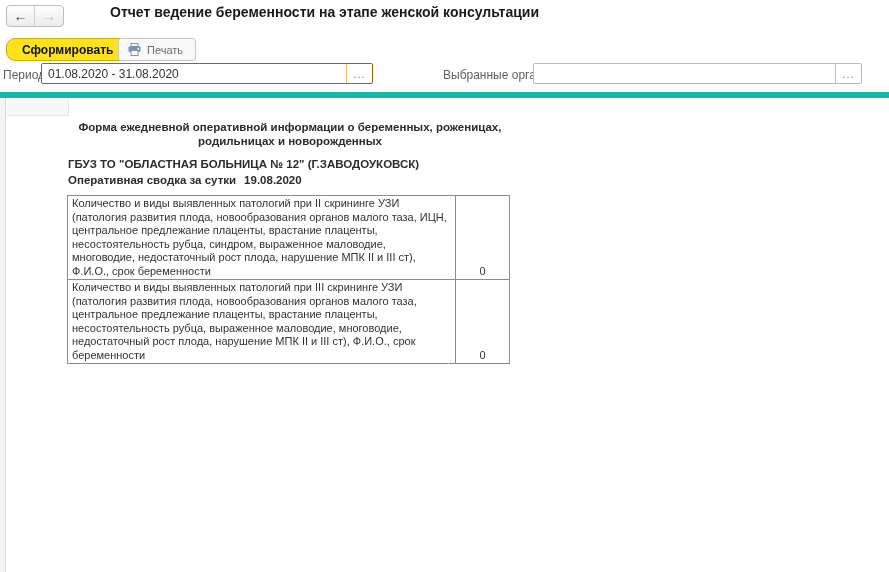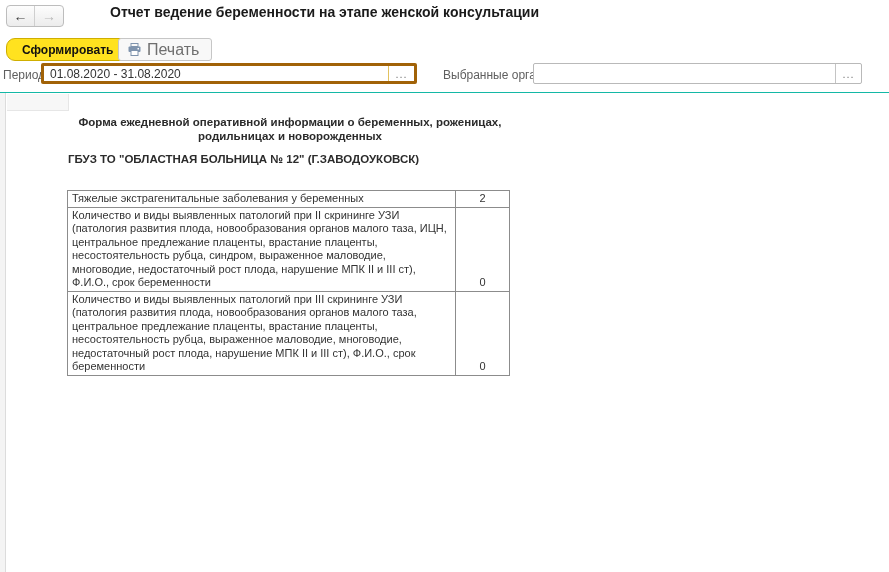--- a/index.html
+++ b/index.html
@@ -41,43 +41,43 @@
     border: 1px solid #cfae00; border-radius: 9px;
     font-size: 12px; font-weight: bold; color: #111;
     display: flex; align-items: center;
     cursor: pointer;
   }
   .btn-print {
     position: absolute; left: 118px; top: 38px;
     height: 23px; padding: 0 12px 0 9px;
     background: #f8f8f8;
     border: 1px solid #c6c6c6; border-radius: 3px;
-    font-size: 16px; color: #6f6f6f;
+    font-size: 11px; color: #6f6f6f;
     display: flex; align-items: center; gap: 6px;
     cursor: pointer;
   }
   .printer-svg { display: block; }
 
   
   .filter-label {
     position: absolute; top: 68px;
     font-size: 12px; color: #5f5f5f; white-space: nowrap;
   }
   .lbl-period { left: 3px; }
   .lbl-orgs   { left: 443px; }
 
   .field {
     position: absolute; top: 63px; height: 21px;
     display: flex; align-items: stretch;
     background: #fff; border-radius: 2px;
     font-size: 12px; color: #333;
   }
   .field-period {
-    left: 41px; width: 376px;
-    border: 3px solid #a16207;
+    left: 41px; width: 332px;
+    border: 1px solid #a16207;
   }
   .field-orgs {
     left: 533px; width: 329px;
     border: 1px solid #b9b9b9;
   }
   .field-value {
     flex: 1 1 auto;
     display: flex; align-items: center;
     padding: 0 6px; overflow: hidden; white-space: nowrap;
   }
@@ -88,21 +88,21 @@
     cursor: pointer;
   }
   .field-period .field-more { border-left: 1px solid #e2c25e; }
   .field-orgs   .field-more { border-left: 1px solid #c4c4c4; }
 
   
   .report-area {
     position: absolute; left: 0; top: 92px;
     width: 889px; height: 480px;
     background: #ffffff;
-    border-top: 1px solid #14b8a6;
+    border-top: 6px solid #14b8a6;
   }
   .row-strip {
     position: absolute; left: 0; top: 0;
     width: 6px; height: 480px;
     background: #f4f4f4; border-right: 1px solid #dcdcdc;
   }
   .corner-cell {
     position: absolute; left: 7px; top: 1px;
     width: 62px; height: 17px;
     background: #f7f7f7;
@@ -184,27 +184,26 @@
   <div class="field-value"></div>
   <div class="field-more">...</div>
 </div>
 
 <div class="report-area">
   <div class="row-strip"></div>
   <div class="corner-cell"></div>
 
   <div class="form-title">Форма ежедневной оперативной информации о беременных, роженицах, родильницах и новорожденных</div>
   <div class="org-name">ГБУЗ ТО "ОБЛАСТНАЯ БОЛЬНИЦА № 12" (Г.ЗАВОДОУКОВСК)</div>
+  <div class="summary-line">
+    <span>Оперативная сводка за сутки</span><span class="summary-date">19.08.2020</span>
+  </div>
 
   <table class="report-table">
     <tbody>
-      <tr>
-        <td class="c-label">Тяжелые экстрагенитальные заболевания у беременных</td>
-        <td class="c-value">2</td>
-      </tr>
       <tr>
         <td class="c-label">Количество и виды выявленных патологий при II скрининге УЗИ (патология развития плода, новообразования органов малого таза, ИЦН, центральное предлежание плаценты, врастание плаценты, несостоятельность рубца, синдром, выраженное маловодие, многоводие, недостаточный рост плода, нарушение МПК II и III ст), Ф.И.О., срок беременности</td>
         <td class="c-value">0</td>
       </tr>
       <tr>
         <td class="c-label">Количество и виды выявленных патологий при III скрининге УЗИ (патология развития плода, новообразования органов малого таза, центральное предлежание плаценты, врастание плаценты, несостоятельность рубца, выраженное маловодие, многоводие, недостаточный рост плода, нарушение МПК II и III ст), Ф.И.О., срок беременности</td>
         <td class="c-value">0</td>
       </tr>
 
     </tbody>

